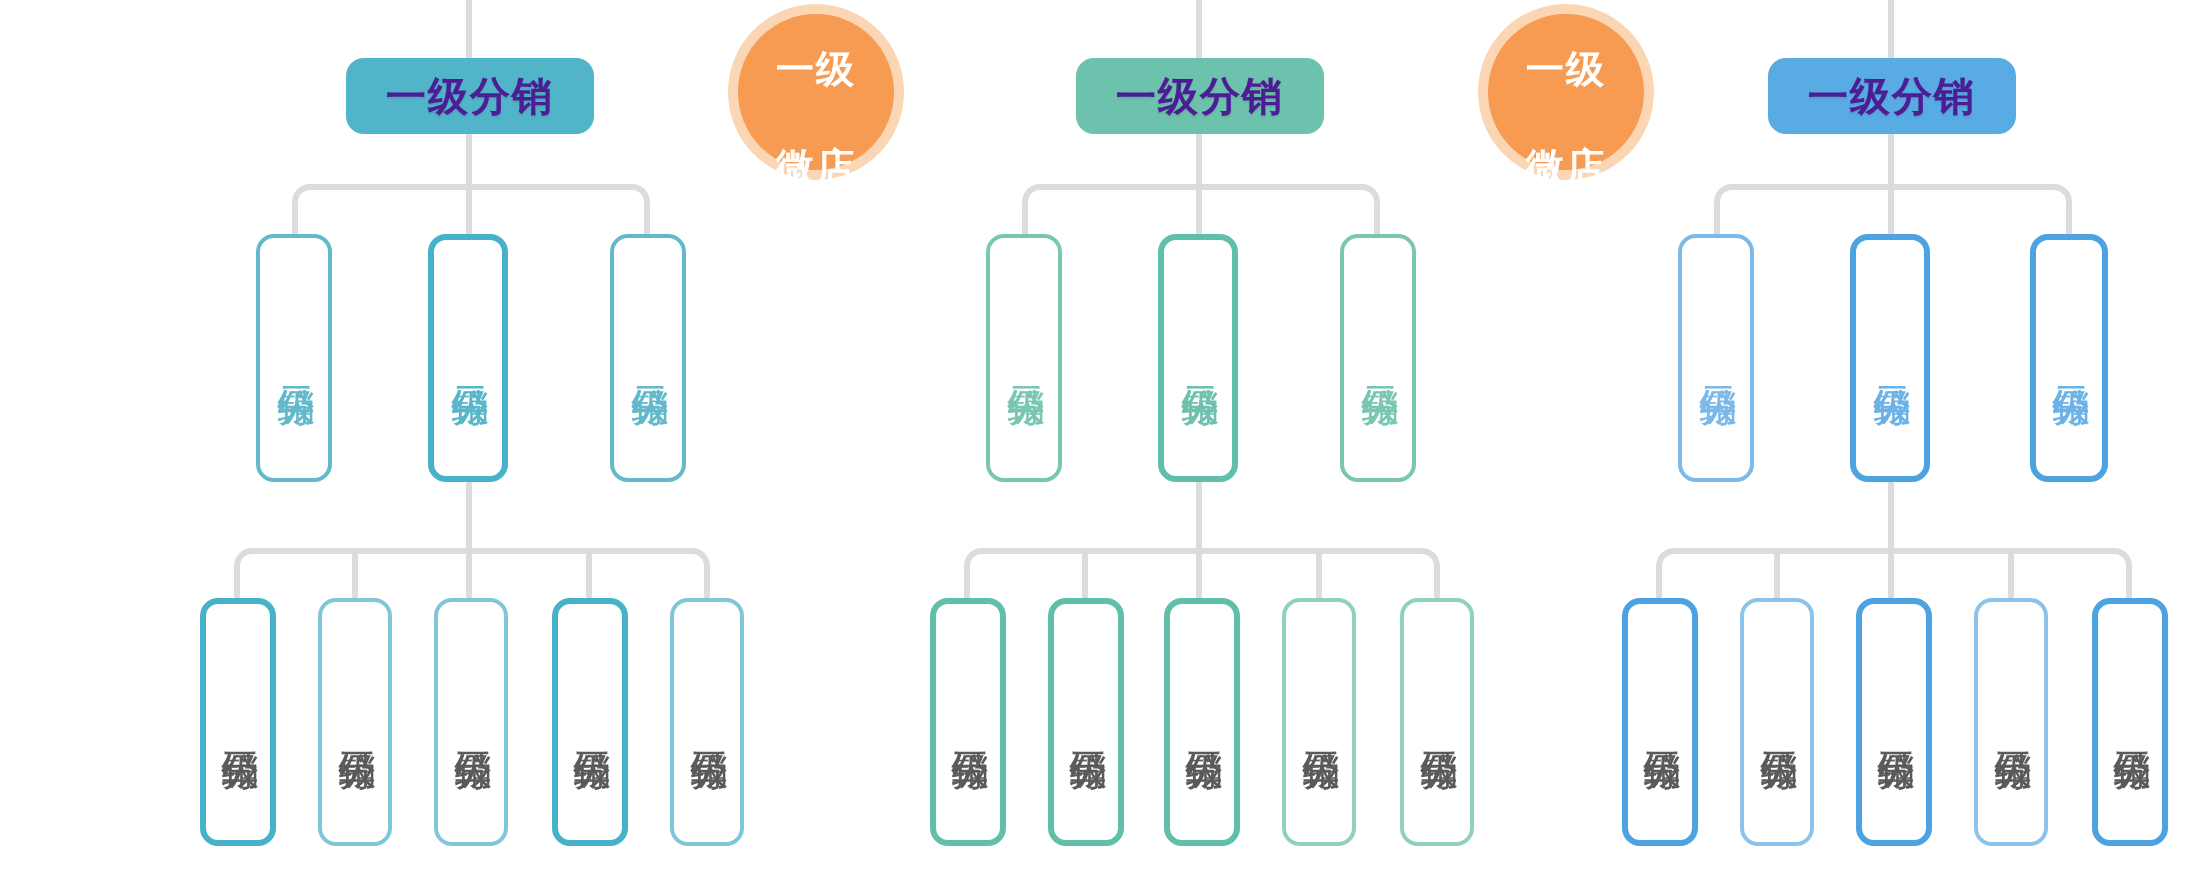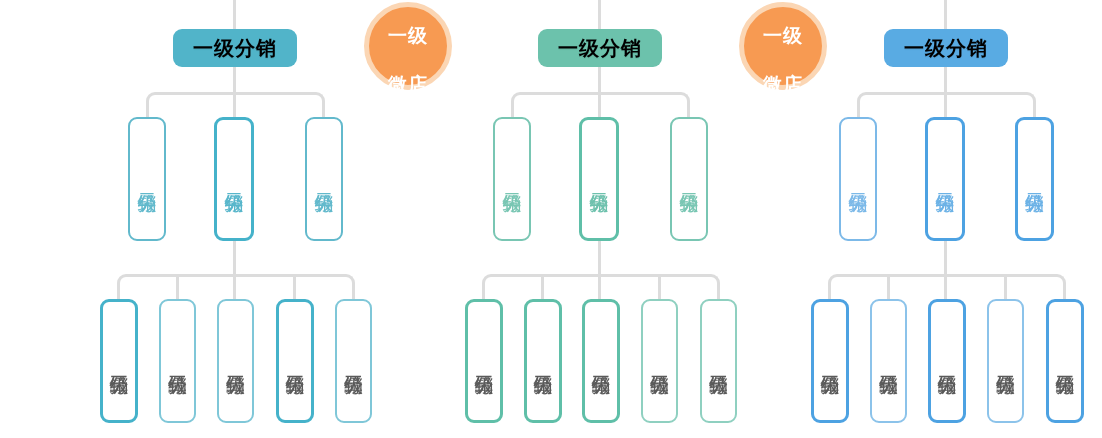--- a/index.html
+++ b/index.html
@@ -21,21 +21,21 @@
     border-top-left-radius:9px;
     border-top-right-radius:9px;
     box-sizing:border-box;
   }
 
   
   .pill{
     position:absolute;
     display:flex;align-items:center;justify-content:center;
     border-radius:9px;
-    color:#000000;
+    color:#4c1d95;
     font-size:20px;
     font-weight:bold;
     letter-spacing:1px;
     height:38px;
     box-sizing:border-box;
     text-shadow:0 1px 1px rgba(0,0,0,.08);
   }
   .pill.teal{background:#51b4c9;}
   .pill.green{background:#6cc2ac;}
   .pill.blue{background:#59abe3;}

